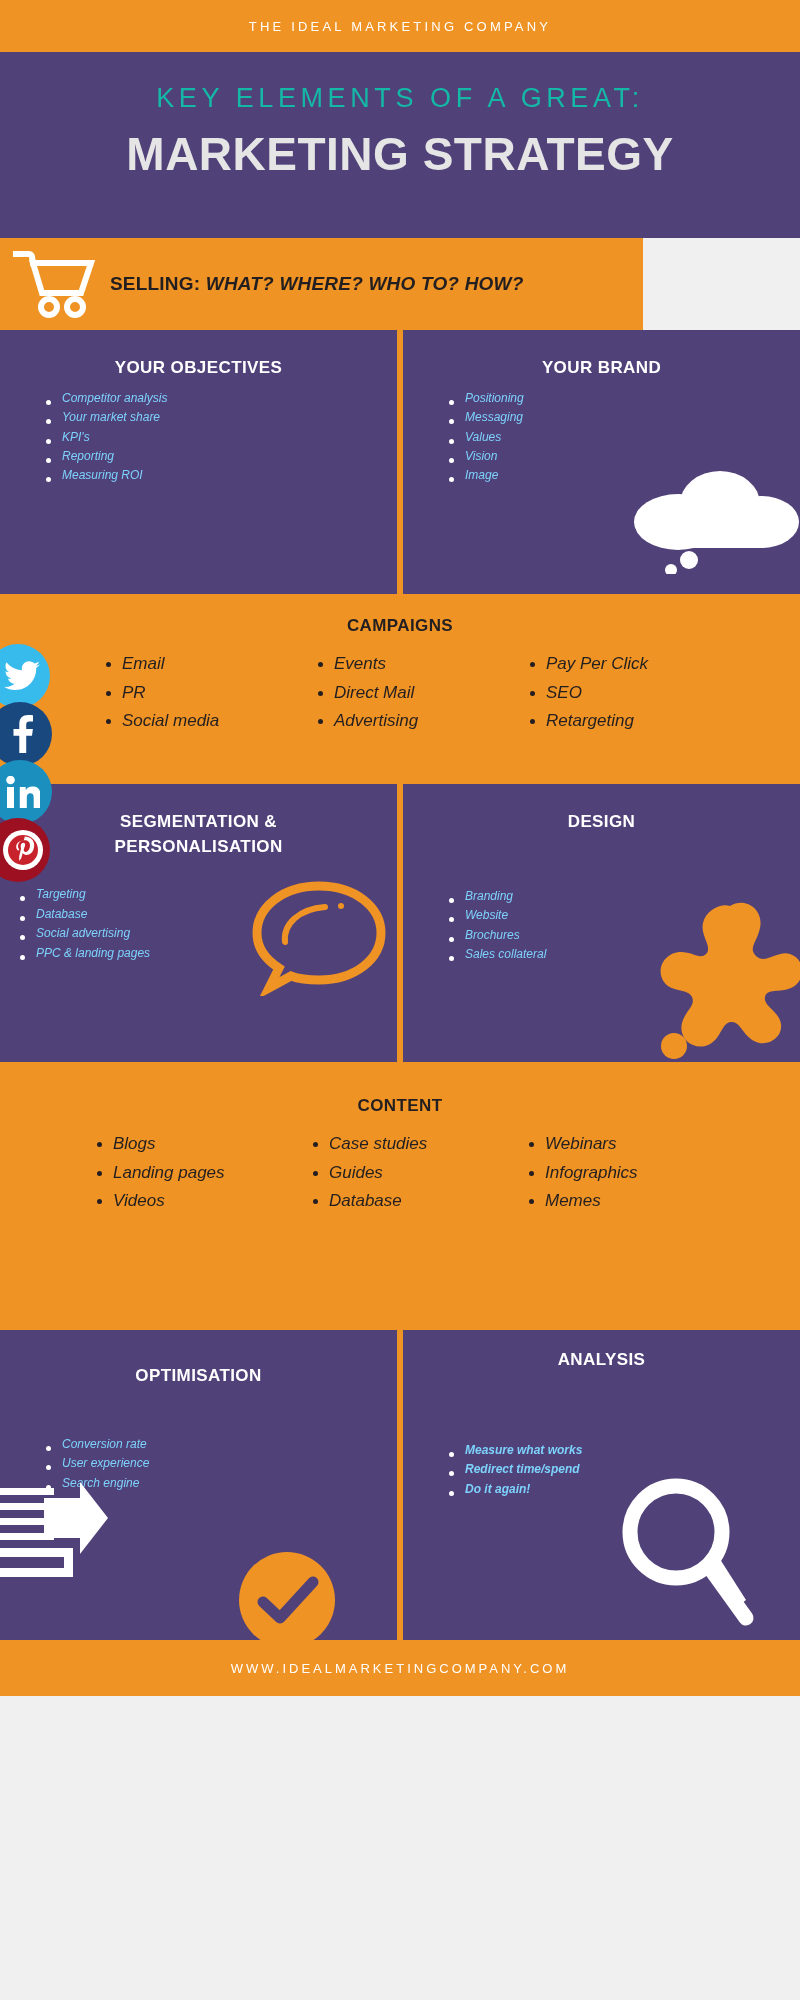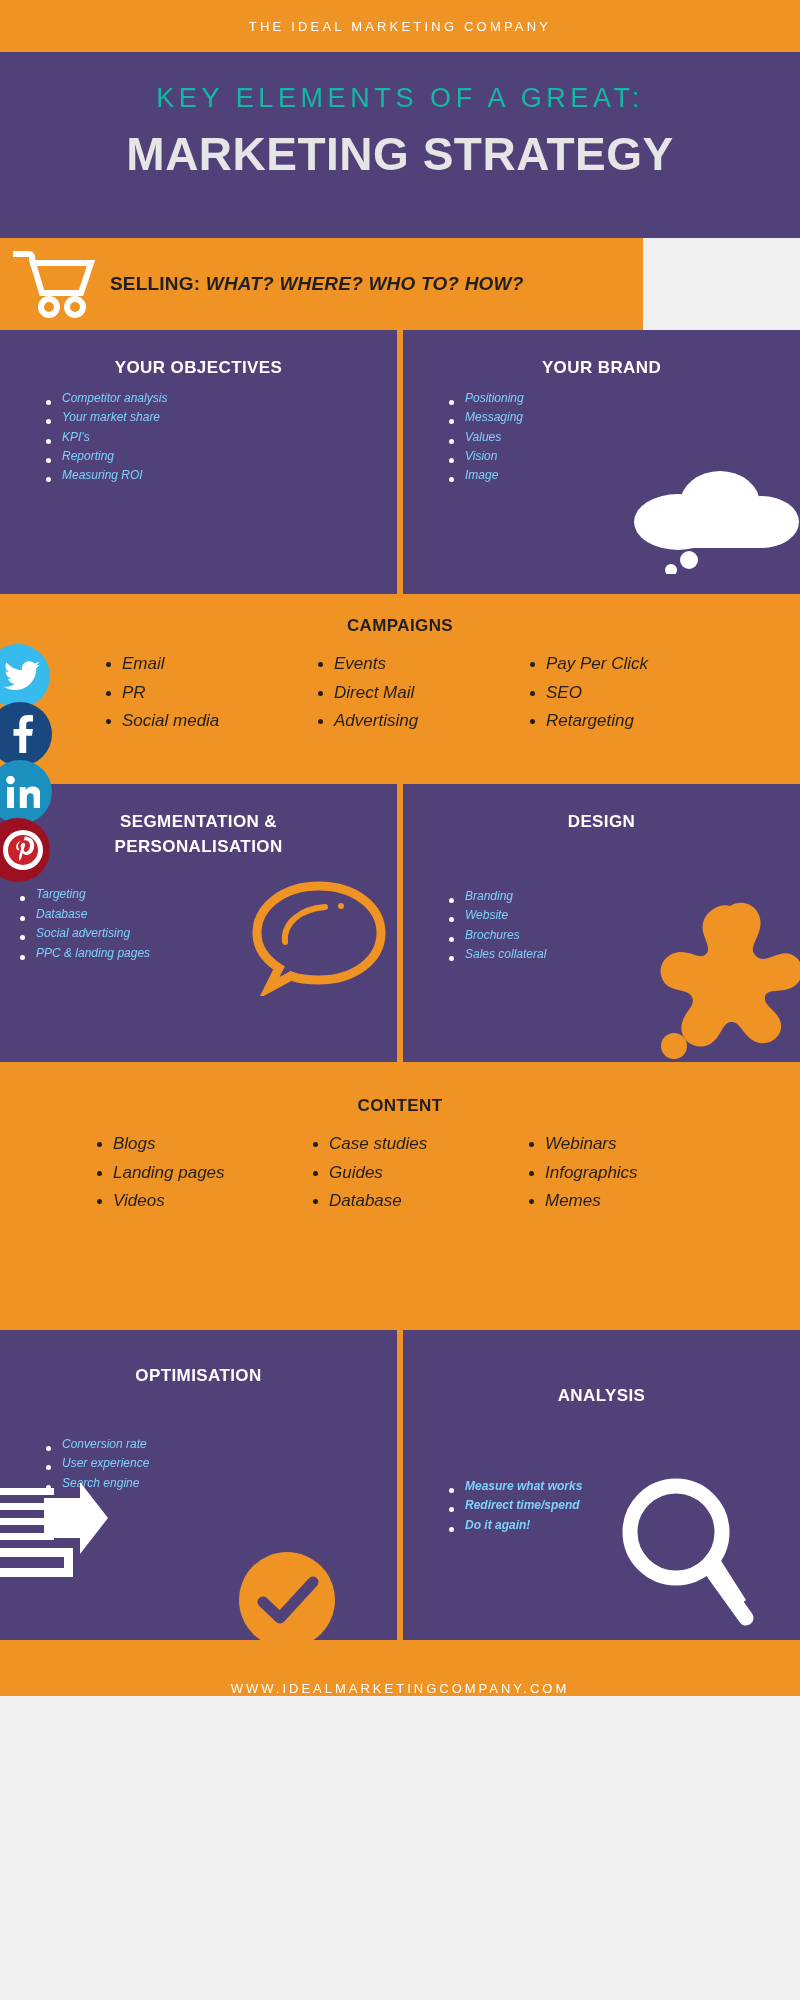--- a/index.html
+++ b/index.html
@@ -11,21 +11,21 @@
 
   
   .bar{
     width:800px;box-sizing:border-box;background:#ef9324;
     display:flex;align-items:center;justify-content:center;
   }
   .topbar{height:52px;}
   .topbar .txt{
     color:#ffffff;font-size:13px;letter-spacing:3.2px;font-weight:400;
   }
-  .footbar{height:56px;align-items:flex-end;}
+  .footbar{height:56px;}
   .footbar .txt{
     color:#ffffff;font-size:13px;letter-spacing:3.0px;font-weight:400;
     text-align:center;
   }
 
   
   .titleblock{
     width:800px;background:#514179;box-sizing:border-box;
     padding:32px 0 26px 0;text-align:center;height:186px;
   }
@@ -281,21 +281,21 @@
         <li>User experience</li>
         <li>Search engine</li>
       </ul>
       <div class="deco" style="right:56px;bottom:-18px;z-index:2;">
         <svg width="108" height="108" viewBox="0 0 108 108">
           <circle cx="54" cy="54" r="48" fill="#ef9324"></circle>
           <path d="M30 56 L47 72 L80 36" fill="none" stroke="#514179" stroke-width="11" stroke-linecap="round" stroke-linejoin="round"></path>
         </svg>
       </div>
     </div>
-    <div class="panel" style="padding-top:54px;">
+    <div class="panel" style="padding-top:18px;">
       <div class="panel-h">ANALYSIS</div>
       <ul style="margin-top:68px;font-weight:bold;">
         <li>Measure what works</li>
         <li>Redirect time/spend</li>
         <li>Do it again!</li>
       </ul>
     </div>
   </div>
 
   <div class="bar footbar">

